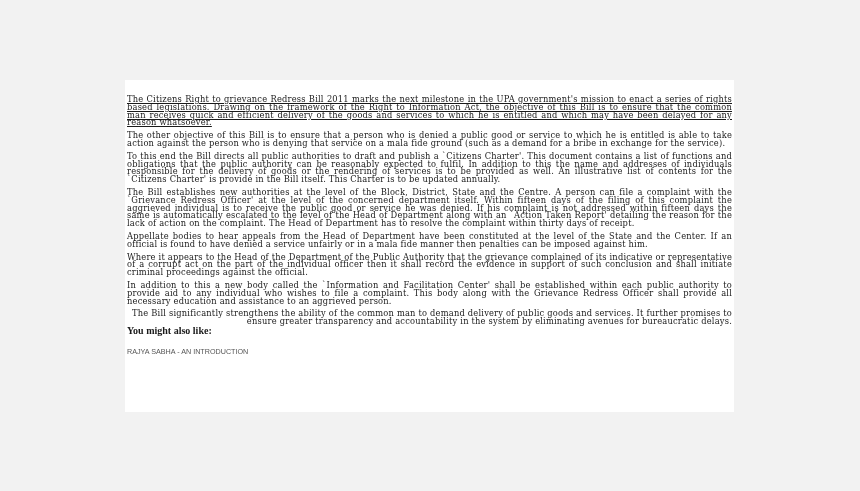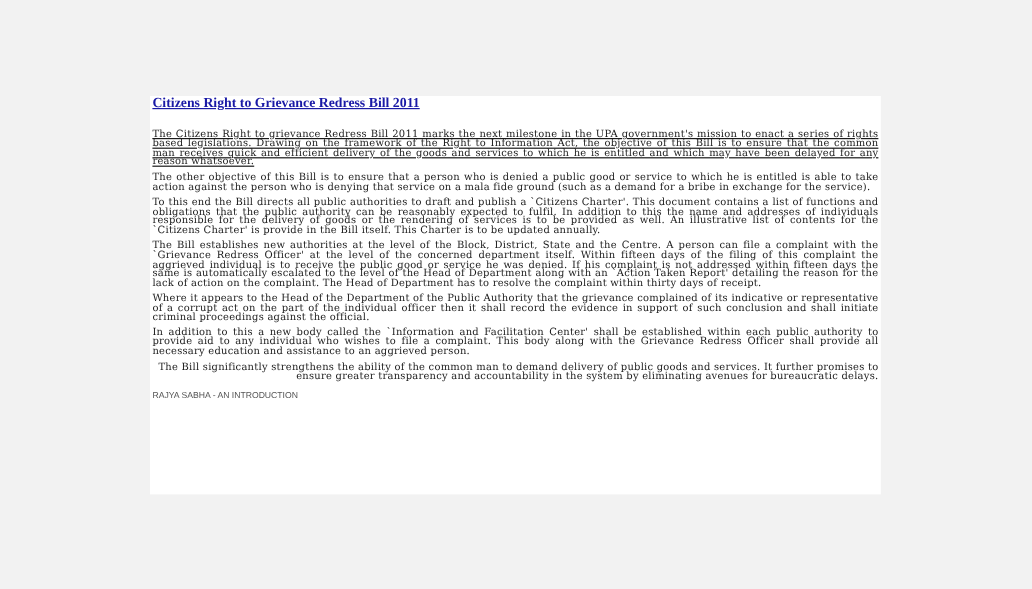--- a/index.html
+++ b/index.html
@@ -53,22 +53,23 @@
     font-size: 7.2px;
     line-height: 8px;
     color: #555555;
     cursor: pointer;
   }
 </style>
 </head>
 <body>
 
 <div class="doc">
-  <a class="title">Citizens Right to Grievance Redress Bill 2011</a>
   <p class="para first">The Citizens Right to grievance Redress Bill 2011 marks the next milestone in the UPA government's mission to enact a series of rights based legislations.  Drawing on the framework of the Right to Information Act, the objective of this Bill is to ensure that the common man receives quick and efficient delivery of the goods and services to which he is entitled and which may have been delayed for any reason whatsoever.</p>
   <p class="para">The other objective of this Bill is to ensure that a person who is denied a public good or service to which he is entitled is able to take action against the person who is denying that service on a mala fide ground (such as a demand for a bribe in exchange for the service).</p>
   <p class="para">To this end the Bill directs all public authorities to draft and publish a `Citizens Charter'.   This document contains a list of functions and obligations that the public authority can be reasonably expected to fulfil.   In addition to this the name and addresses of individuals responsible for the delivery of goods or the rendering of services is to be provided as well.  An illustrative list of contents for the `Citizens Charter' is provide in the Bill itself.  This Charter is to be updated annually.</p>
   <p class="para">The Bill establishes new authorities at the level of the Block, District, State and the Centre.   A person can file a complaint with the `Grievance Redress Officer' at the level of the concerned department itself.  Within fifteen days of the filing of this complaint the aggrieved individual is to receive the public good or service he was denied.  If his complaint is not addressed within fifteen days the same is automatically escalated to the level of the Head of Department along with an `Action Taken Report' detailing the reason for the lack of action on the complaint.   The Head of Department has to resolve the complaint within thirty days of receipt.</p>
+  <p class="para">Appellate bodies to hear appeals from the Head of Department have been constituted at the level of the State and the Center. If an official is found to have denied a service unfairly or in a mala fide manner then penalties can be imposed against him.</p>
   <p class="para">Where it appears to the Head of the Department of the Public Authority that the grievance complained of its indicative or representative of a corrupt act on the part of the individual officer then it shall record the evidence in support of such conclusion and shall initiate criminal proceedings against the official.</p>
   <p class="para">In addition to this a new body called the `Information and Facilitation Center' shall be established within each public authority to provide aid to any individual who wishes to file a complaint.  This body along with the Grievance Redress Officer shall provide all necessary education and assistance to an aggrieved person.</p>
   <p class="para last">The Bill significantly strengthens the ability of the common man to demand delivery of public goods and services.  It further promises to ensure greater transparency and accountability in the system by eliminating avenues for bureaucratic delays.</p>
+  <div class="also">You might also like:</div>
   <a class="related-link">RAJYA SABHA - AN INTRODUCTION</a>
 </div>
 
 </body></html>

